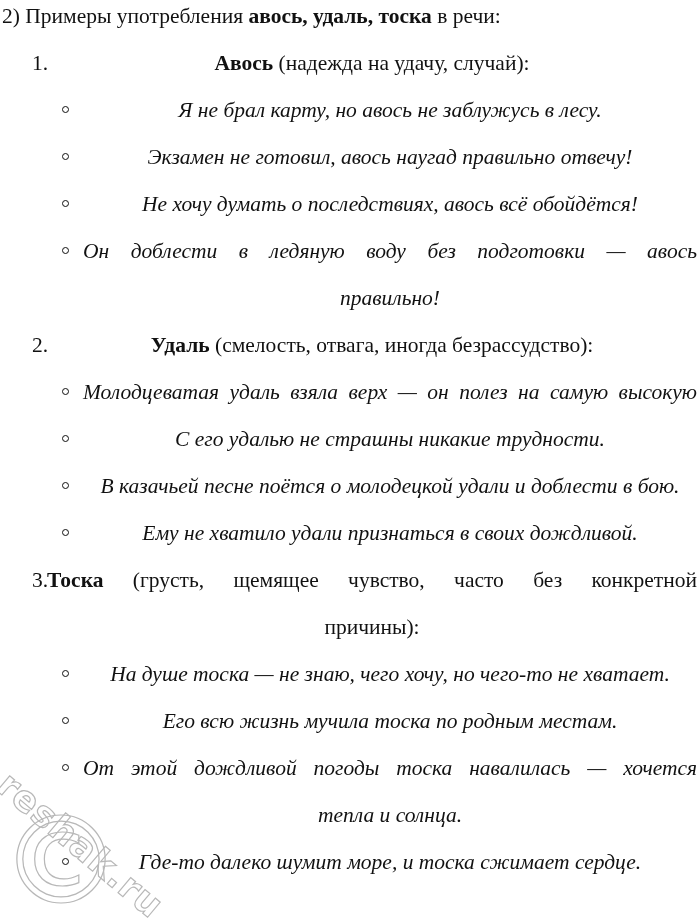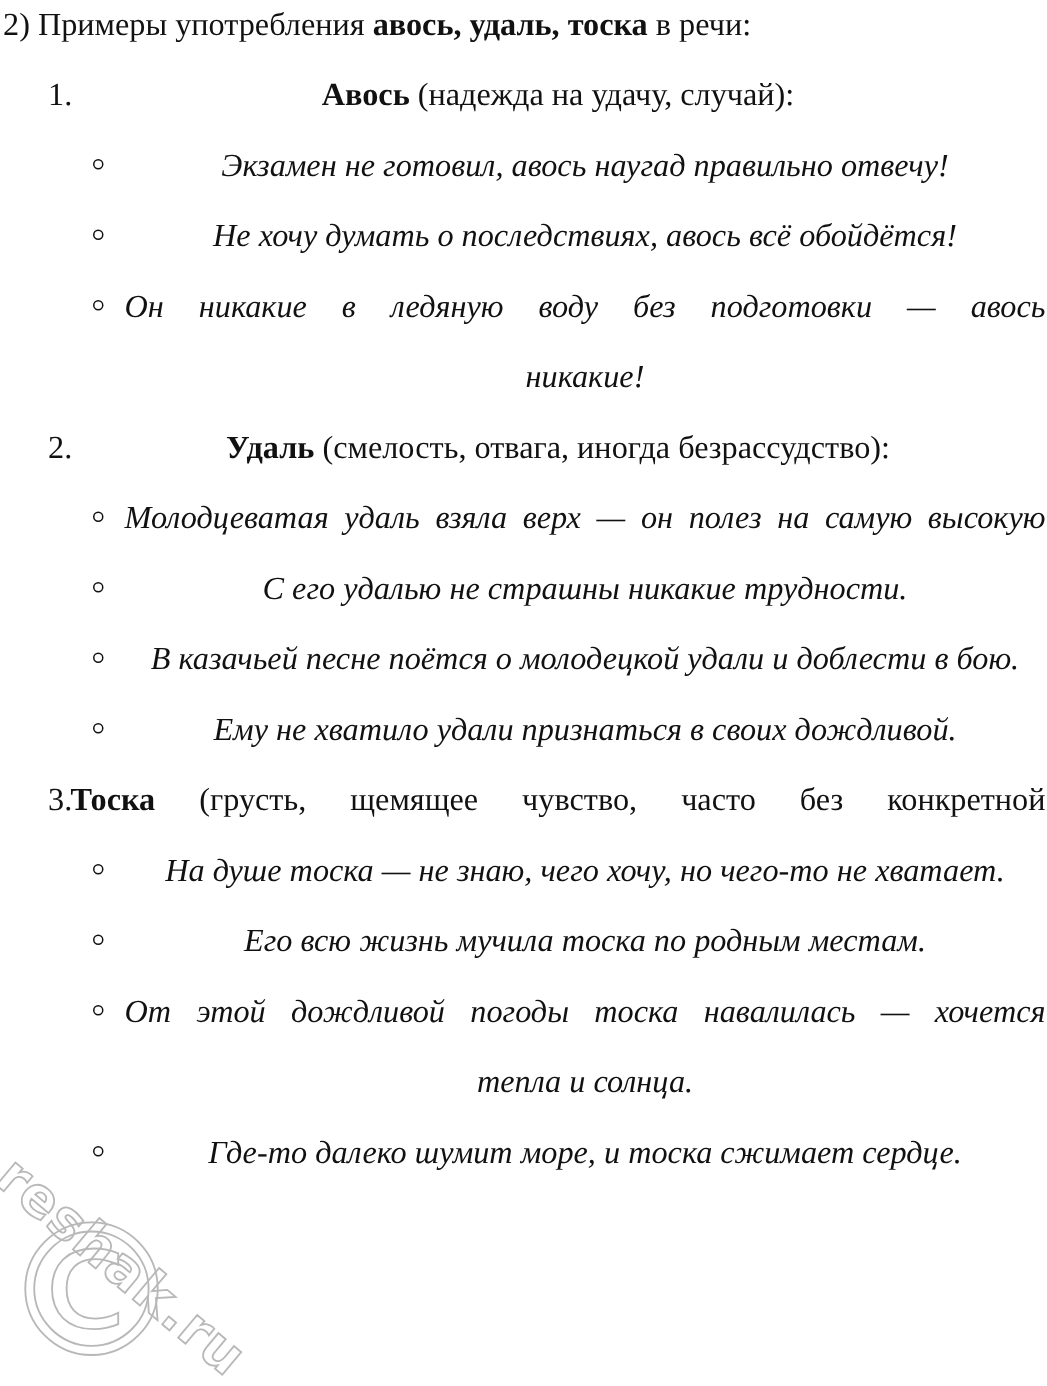--- a/index.html
+++ b/index.html
@@ -85,30 +85,34 @@
       <span>2) Примеры употребления </span><b>авось, удаль, тоска</b><span> в речи:</span>
     </div>
 
     <div class="heading">
       <span class="num">1.</span>
       <div class="hline"><b>Авось</b> <span>(надежда на удачу, случай):</span></div>
     </div>
 
     <div class="example">
       <span class="marker"></span>
+      <div class="line">Я не брал карту, но авось не заблужусь в лесу.</div>
+    </div>
+    <div class="example">
+      <span class="marker"></span>
       <div class="line">Экзамен не готовил, авось наугад правильно отвечу!</div>
     </div>
     <div class="example">
       <span class="marker"></span>
       <div class="line">Не хочу думать о последствиях, авось всё обойдётся!</div>
     </div>
     <div class="example">
       <span class="marker"></span>
-      <div class="line stretch">Он никакие в ледяную воду без подготовки — авось</div>
-      <div class="line">никакие!</div>
+      <div class="line stretch">Он доблести в ледяную воду без подготовки — авось</div>
+      <div class="line">правильно!</div>
     </div>
 
     <div class="heading">
       <span class="num">2.</span>
       <div class="hline"><b>Удаль</b> <span>(смелость, отвага, иногда безрассудство):</span></div>
     </div>
 
     <div class="example">
       <span class="marker"></span>
       <div class="line stretch">Молодцеватая удаль взяла верх — он полез на самую высокую</div>
@@ -122,20 +126,21 @@
       <div class="line">В казачьей песне поётся о молодецкой удали и доблести в бою.</div>
     </div>
     <div class="example">
       <span class="marker"></span>
       <div class="line">Ему не хватило удали признаться в своих дождливой.</div>
     </div>
 
     <div class="heading">
       <span class="num">3.</span>
       <div class="hline stretch"><b>Тоска</b> <span>(грусть, щемящее чувство, часто без конкретной</span></div>
+      <div class="hline">причины):</div>
     </div>
 
     <div class="example">
       <span class="marker"></span>
       <div class="line">На душе тоска — не знаю, чего хочу, но чего-то не хватает.</div>
     </div>
     <div class="example">
       <span class="marker"></span>
       <div class="line">Его всю жизнь мучила тоска по родным местам.</div>
     </div>

